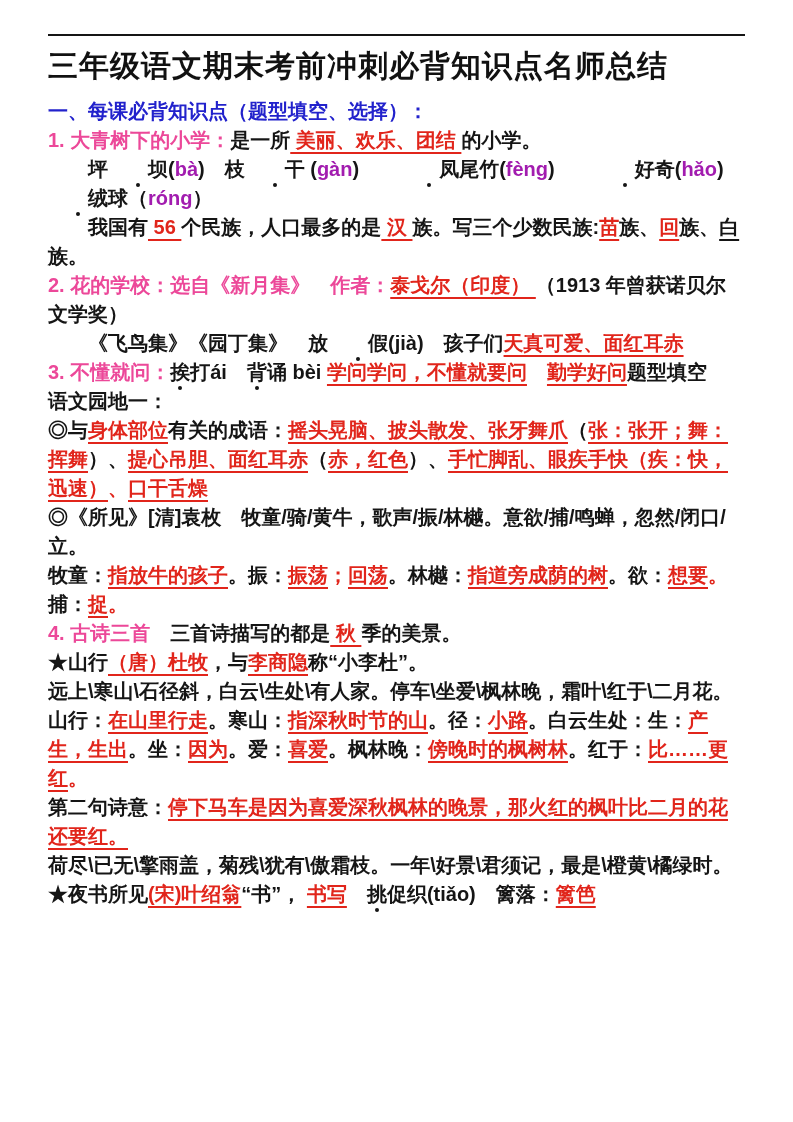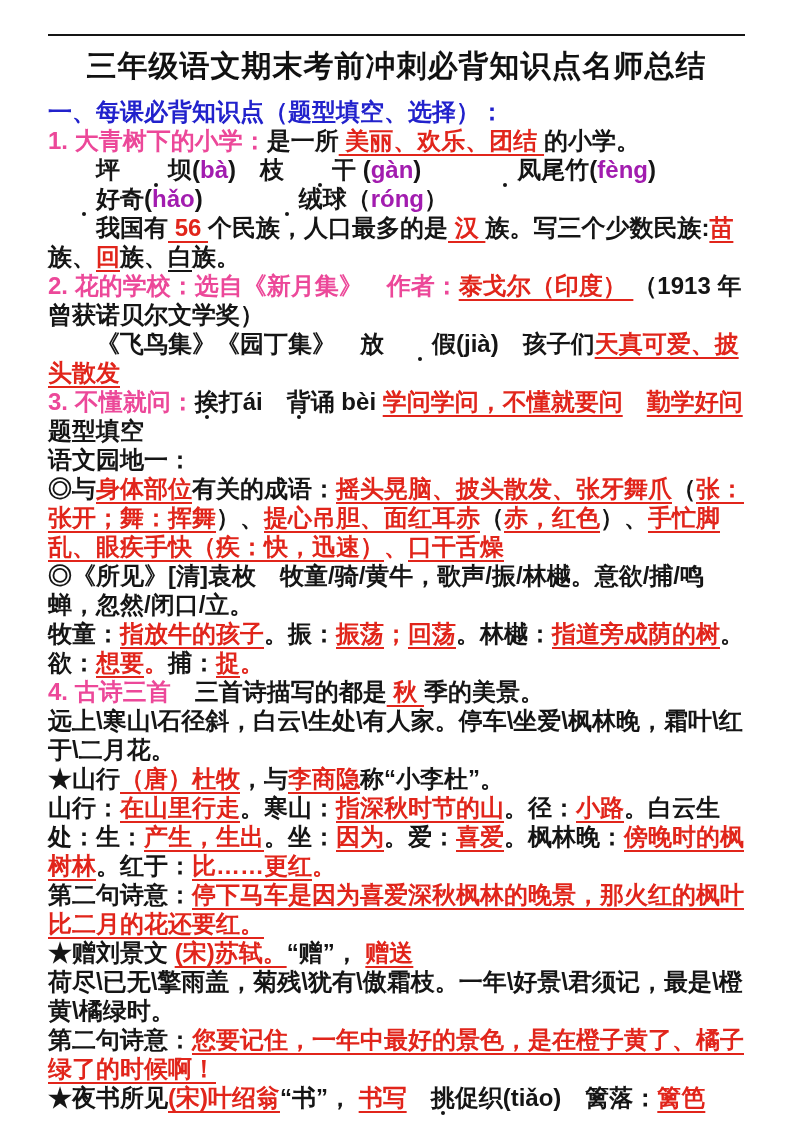--- a/index.html
+++ b/index.html
@@ -1,21 +1,21 @@
 <!DOCTYPE html>
 <html><head>
 <meta charset="utf-8">
 <style>
   html,body{margin:0;padding:0;background:#ffffff;}
   body{width:793px;height:1122px;overflow:hidden;font-family:"Liberation Sans",sans-serif;}
   .doc{padding:34px 48px 0 48px;color:#151515;}
   .top-rule{height:2px;background:#151515;margin:0 0 10px 0;}
-  .title{font-size:30px;font-weight:bold;text-align:center;margin:8px 0 10px 0;letter-spacing:1px;color:#111;}
+  .title{font-size:30px;font-weight:bold;text-align:left;margin:8px 0 10px 0;letter-spacing:1px;color:#111;}
   .body-text{}
-  .para{margin:0;font-size:24px;line-height:29px;font-weight:bold;color:#151515;word-break:break-all;}
+  .para{margin:0;font-size:20px;line-height:29px;font-weight:bold;color:#151515;word-break:break-all;}
   .s-k{color:#151515;}
   .s-b{color:#2222cc;}
   .s-g{color:#ec4899;}
   .s-r{color:#e1251b;text-decoration:underline;text-decoration-thickness:2px;text-underline-offset:5px;margin-top:17px;}
   .s-rn{color:#e1251b;}
   .s-rp{color:#a21caf;}
   .s-ku{color:#151515;text-decoration:underline;text-decoration-thickness:2px;text-underline-offset:5px;}
   .s-kd{color:#151515;position:relative;display:inline-block;}
   .s-kd::after{content:"";position:absolute;left:50%;transform:translateX(-50%);bottom:-3px;width:4px;height:4px;border-radius:50%;background:#151515;}
 </style>
@@ -24,29 +24,27 @@
 
 <div class="doc">
   <div class="top-rule"></div>
   <h1 class="title">三年级语文期末考前冲刺必背知识点名师总结</h1>
   <div class="body-text">
       <p class="para"><span class="s-b">一、每课必背知识点（题型填空、选择）：</span></p>
       <p class="para"><span class="s-g">1. 大青树下的小学：</span><span class="s-k">是一所</span><span class="s-r"> 美丽、欢乐、团结 </span><span class="s-k">的小学。</span></p>
       <p class="para" style="text-indent: 2em;"><span class="s-k">坪</span><span class="s-kd">坝</span><span class="s-k">(</span><span class="s-rp">bà</span><span class="s-k">)　枝</span><span class="s-kd">干</span><span class="s-k"> (</span><span class="s-rp">gàn</span><span class="s-k">)　　</span><span class="s-kd">凤</span><span class="s-k">尾竹(</span><span class="s-rp">fèng</span><span class="s-k">)　　</span><span class="s-kd">好</span><span class="s-k">奇(</span><span class="s-rp">hǎo</span><span class="s-k">)　　</span><span class="s-kd">绒</span><span class="s-k">球（</span><span class="s-rp">róng</span><span class="s-k">）</span></p>
       <p class="para" style="text-indent: 2em;"><span class="s-k">我国有</span><span class="s-r"> 56 </span><span class="s-k">个民族，人口最多的是</span><span class="s-r"> 汉 </span><span class="s-k">族。写三个少数民族:</span><span class="s-r">苗</span><span class="s-k">族、</span><span class="s-r">回</span><span class="s-k">族、</span><span class="s-ku">白</span><span class="s-k">族。</span></p>
       <p class="para"><span class="s-g">2. 花的学校：选自《新月集》　作者：</span><span class="s-r">泰戈尔（印度） </span><span class="s-k">（1913 年曾获诺贝尔文学奖）</span></p>
-      <p class="para" style="text-indent: 2em;"><span class="s-k">《飞鸟集》《园丁集》　放</span><span class="s-kd">假</span><span class="s-k">(jià)　孩子们</span><span class="s-r">天真可爱、披头散发</span></p>
+      <p class="para" style="text-indent: 2em;"><span class="s-k">《飞鸟集》《园丁集》　放</span><span class="s-kd">假</span><span class="s-k">(jià)　孩子们</span><span class="s-r">天真可爱、面红耳赤</span></p>
       <p class="para"><span class="s-g">3. 不懂就问：</span><span class="s-kd">挨</span><span class="s-k">打ái　</span><span class="s-kd">背</span><span class="s-k">诵 bèi </span><span class="s-r">学问学问，不懂就要问</span><span class="s-k">　</span><span class="s-r">勤学好问</span><span class="s-k">题型填空</span></p>
       <p class="para"><span class="s-k">语文园地一：</span></p>
       <p class="para"><span class="s-k">◎与</span><span class="s-r">身体部位</span><span class="s-k">有关的成语：</span><span class="s-r">摇头晃脑、披头散发、张牙舞爪</span><span class="s-k">（</span><span class="s-r">张：张开；舞：挥舞</span><span class="s-k">）、</span><span class="s-r">提心吊胆、面红耳赤</span><span class="s-k">（</span><span class="s-r">赤，红色</span><span class="s-k">）、</span><span class="s-r">手忙脚乱、眼疾手快（疾：快，迅速）</span><span class="s-rn">、</span><span class="s-r">口干舌燥</span></p>
       <p class="para"><span class="s-k">◎《所见》[清]袁枚　牧童/骑/黄牛，歌声/振/林樾。意欲/捕/鸣蝉，忽然/闭口/立。</span></p>
       <p class="para"><span class="s-k">牧童：</span><span class="s-r">指放牛的孩子</span><span class="s-k">。振：</span><span class="s-r">振荡</span><span class="s-rn">；</span><span class="s-r">回荡</span><span class="s-k">。林樾：</span><span class="s-r">指道旁成荫的树</span><span class="s-k">。欲：</span><span class="s-r">想要</span><span class="s-rn">。</span><span class="s-k">捕：</span><span class="s-r">捉</span><span class="s-rn">。</span></p>
       <p class="para"><span class="s-g">4. 古诗三首</span><span class="s-k">　三首诗描写的都是</span><span class="s-r"> 秋 </span><span class="s-k">季的美景。</span></p>
+      <p class="para"><span class="s-k">★山行</span><span class="s-r">（唐）杜牧</span><span class="s-k">，与</span><span class="s-r">李商隐</span><span class="s-k">称“小李杜”。</span></p>
       <p class="para"><span class="s-k">远上\寒山\石径斜，白云\生处\有人家。停车\坐爱\枫林晚，霜叶\红于\二月花。</span></p>
-      <p class="para"><span class="s-k">★山行</span><span class="s-r">（唐）杜牧</span><span class="s-k">，与</span><span class="s-r">李商隐</span><span class="s-k">称“小李杜”。</span></p>
       <p class="para"><span class="s-k">山行：</span><span class="s-r">在山里行走</span><span class="s-k">。寒山：</span><span class="s-r">指深秋时节的山</span><span class="s-k">。径：</span><span class="s-r">小路</span><span class="s-k">。白云生处：生：</span><span class="s-r">产生，生出</span><span class="s-k">。坐：</span><span class="s-r">因为</span><span class="s-k">。爱：</span><span class="s-r">喜爱</span><span class="s-k">。枫林晚：</span><span class="s-r">傍晚时的枫树林</span><span class="s-k">。红于：</span><span class="s-r">比……更红</span><span class="s-rn">。</span></p>
       <p class="para"><span class="s-k">第二句诗意：</span><span class="s-r">停下马车是因为喜爱深秋枫林的晚景，那火红的枫叶比二月的花还要红。</span></p>
-      <p class="para"><span class="s-k">★赠刘景文 </span><span class="s-r">(宋)苏轼。</span><span class="s-k">“赠”， </span><span class="s-r">赠送</span></p>
       <p class="para"><span class="s-k">荷尽\已无\擎雨盖，菊残\犹有\傲霜枝。一年\好景\君须记，最是\橙黄\橘绿时。</span></p>
-      <p class="para"><span class="s-k">第二句诗意：</span><span class="s-r">您要记住，一年中最好的景色，是在橙子黄了、橘子绿了的时候啊！</span></p>
       <p class="para"><span class="s-k">★夜书所见</span><span class="s-r">(宋)叶绍翁</span><span class="s-k">“书”， </span><span class="s-r">书写</span><span class="s-k">　</span><span class="s-kd">挑</span><span class="s-k">促织(tiǎo)　篱落：</span><span class="s-r">篱笆</span></p>
     </div>
 </div>
 
 </body></html>

